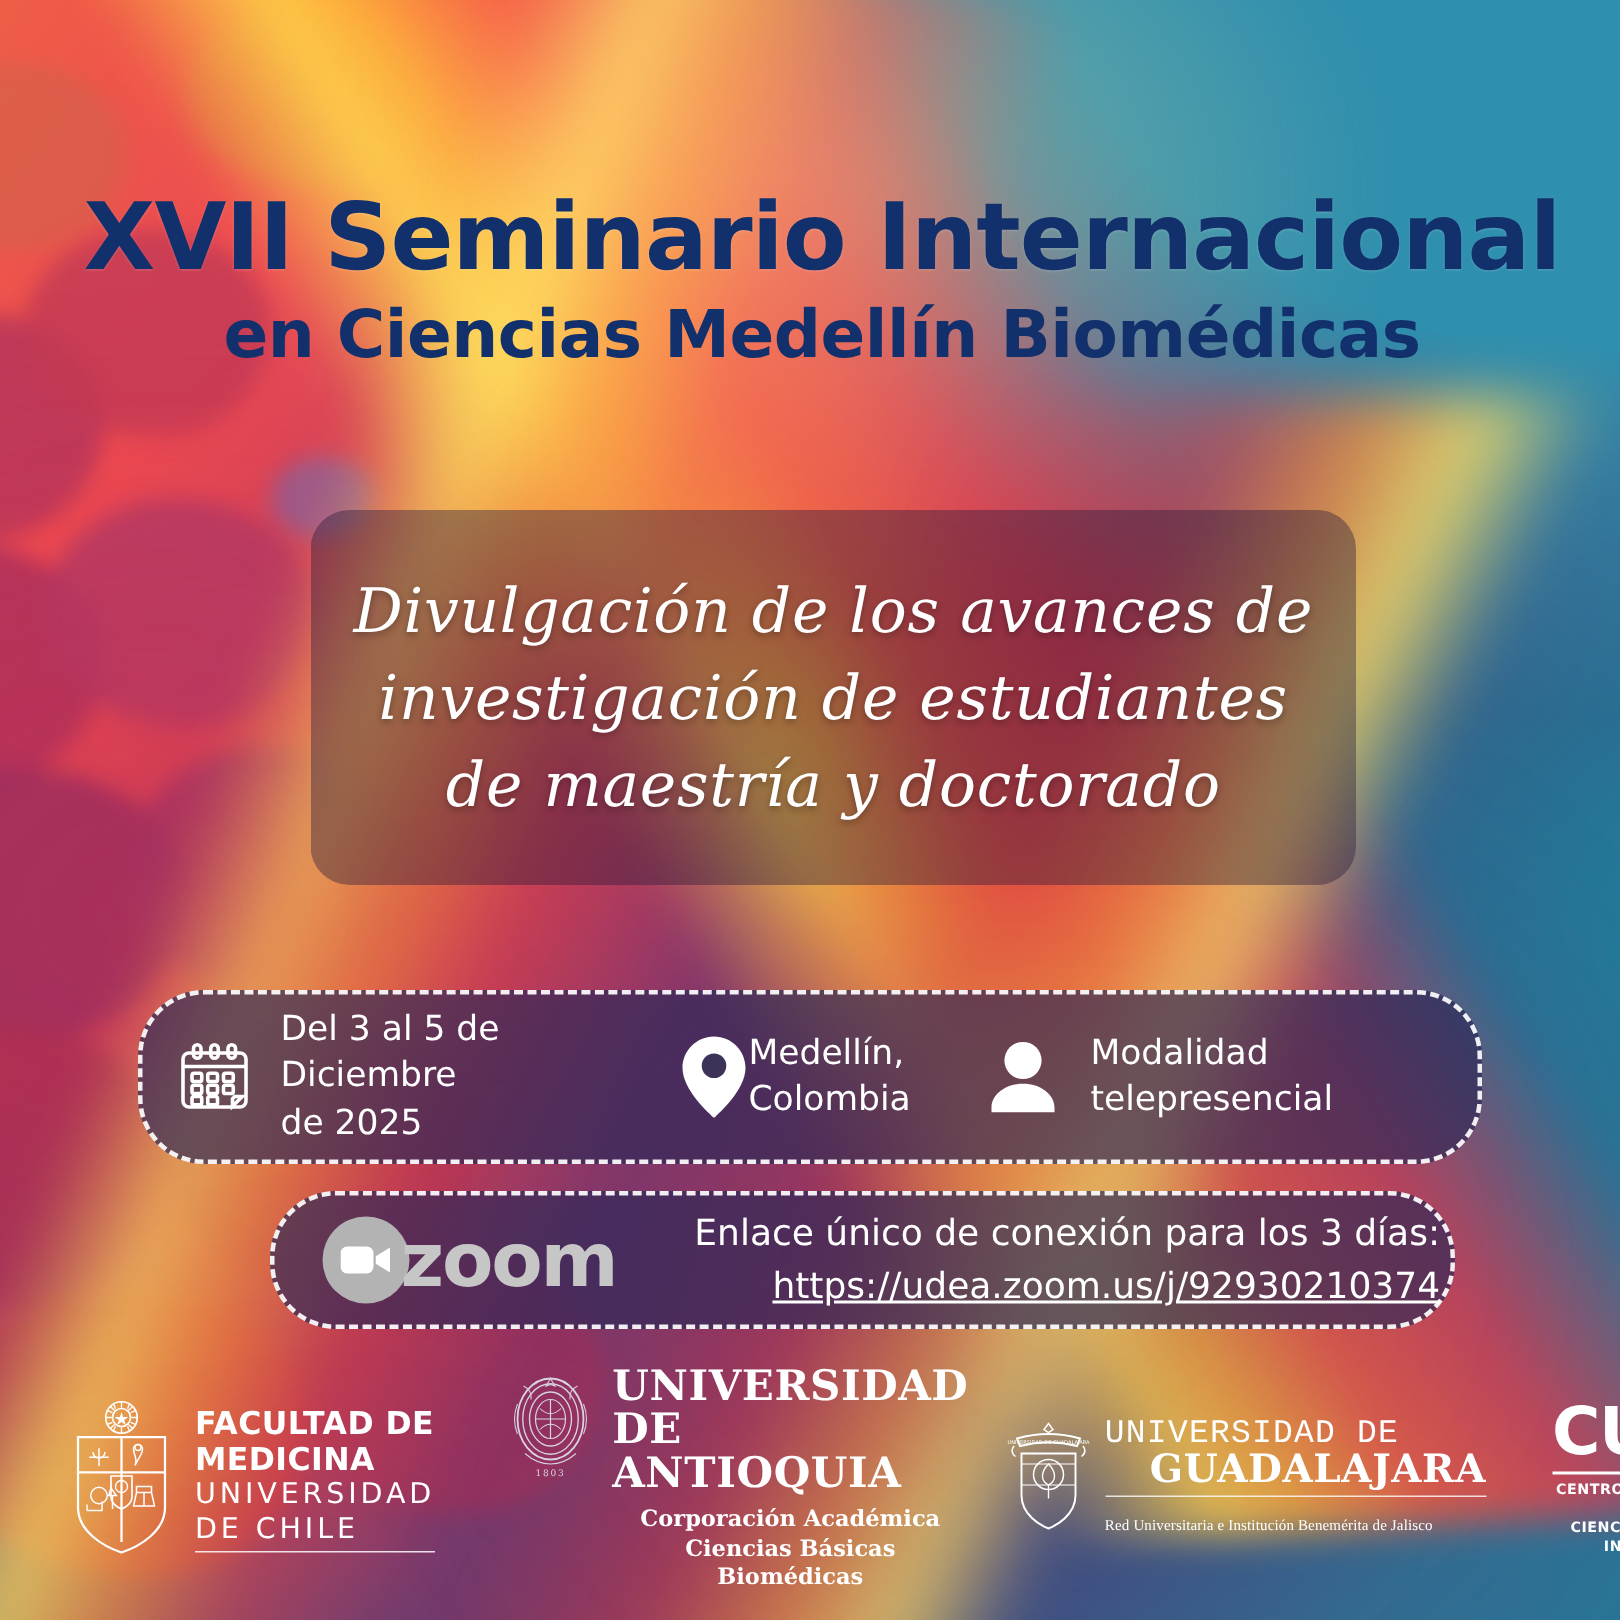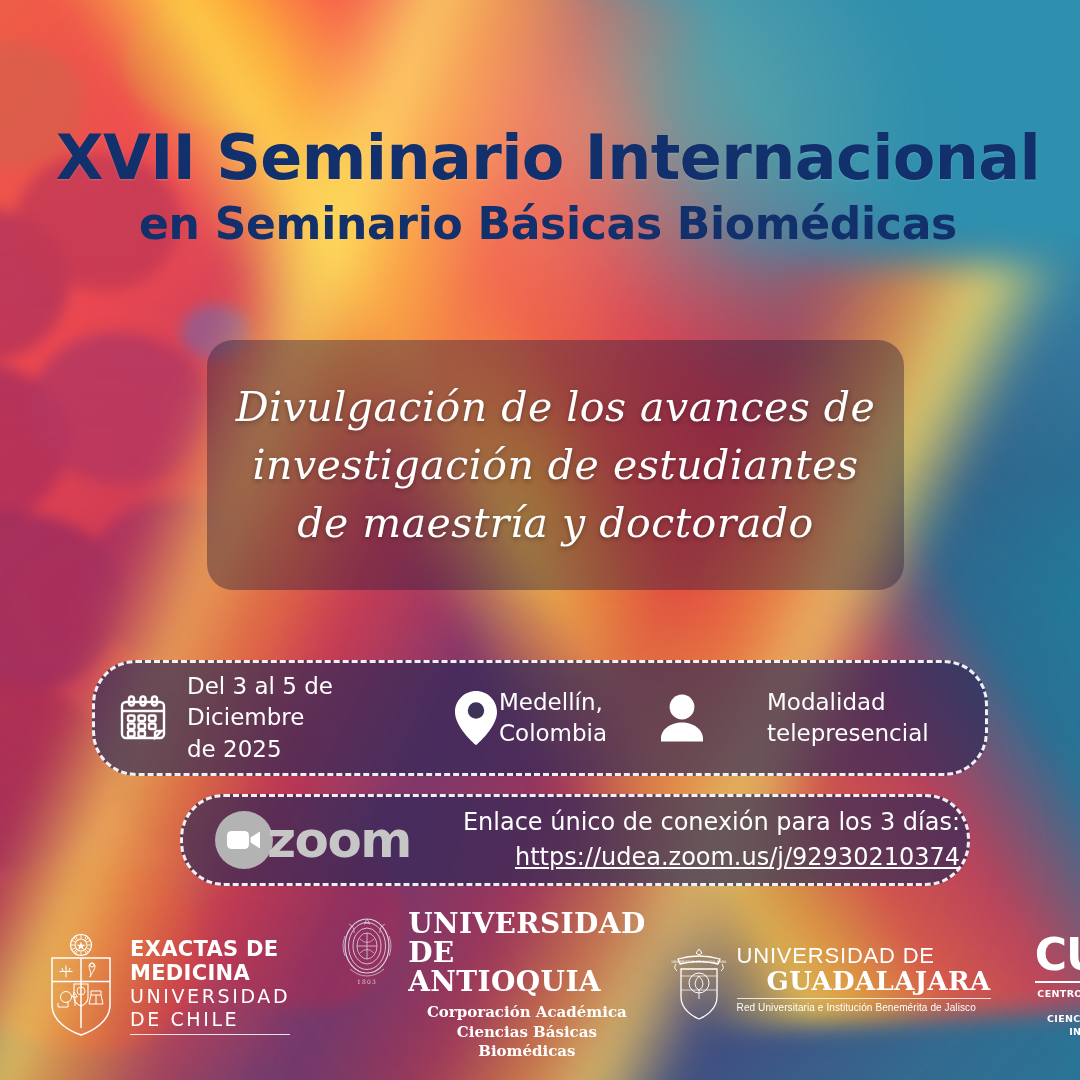--- a/index.html
+++ b/index.html
@@ -162,21 +162,21 @@
     color:#ffffff;
     font-family:"DejaVu Sans", sans-serif;
     font-size:23px;
     line-height:1.35;
     white-space:pre-line;
   }
   #item-date  { margin-left:22px; }
   #item-date  .info-text { margin-left:18px; width:250px; }
   #item-place { margin-left:16px; }
   #item-place .info-text { margin-left:0; width:150px; }
-  #item-mode  { margin-left:6px;gap:40px; }
+  #item-mode  { margin-left:6px; }
   #item-mode  .info-text { margin-left:18px; width:190px; }
 
   #zoom-bar {
     left:180px; top:794px; width:790px; height:92px;
     display:flex; align-items:center;
   }
   .zoom-logo { display:flex; align-items:flex-end; margin-left:32px; }
   .zoom-circle {
     width:58px; height:58px; border-radius:50%;
     background:#b3b3b3;
@@ -233,30 +233,30 @@
   }
   .udea-sub {
     font-family:"DejaVu Serif", serif; font-weight:700;
     font-size:15px; line-height:1.3; margin-top:7px;
   }
 
   
   #logo-udg { margin-left:24px; align-items:flex-start; }
   .udg-col { margin-left:9px; }
   .udg-l1 {
-    font-family:Liberation Sans, sans-serif; font-weight:400;
+    font-family:Liberation Mono, monospace; font-weight:400;
     font-size:22px; line-height:1.04; letter-spacing:.8px;
   }
   .udg-l2 {
     font-family:"DejaVu Serif", serif; font-weight:700;
     font-size:26px; line-height:1.04; letter-spacing:.4px;margin-left:30px;
   }
   .udg-sub {
-    font-family:Liberation Sans, sans-serif;
-    font-size:10px; margin-top:3px; padding-top:3px;
+    font-family:Liberation Serif, serif;
+    font-size:10px; margin-top:3px; padding-top:14px;
     border-top:1px solid rgba(255,255,255,.8);
     letter-spacing:.1px;
   }
 
   .logo-divider {
     width:2px; height:72px;
     background:rgba(255,255,255,.82);
     margin-left:22px;
   }
 
@@ -298,21 +298,21 @@
     <div class="cell" style="left:24%; top:33%; width:5%;  height:4%;  background:#6f6ab0; opacity:.6;"></div>
     <div class="cell" style="left:38%; top:35%; width:5%;  height:4%;  background:#7a6fae; opacity:.55;"></div>
   </div>
   <div class="bg-layer bg-ray"></div>
   <div class="bg-layer bg-ray2"></div>
   <div class="bg-layer bg-ray3"></div>
   <div class="bg-layer bg-glow"></div>
 
   <div class="title-block">
     <div class="title-main">XVII Seminario Internacional</div>
-    <div class="title-sub">en Seminario Básicas Biomédicas</div>
+    <div class="title-sub">en Ciencias Medellín Biomédicas</div>
   </div>
 
   <div class="subtitle-panel">
     <div class="subtitle-line justify">Divulgación de los avances de</div>
     <div class="subtitle-line justify">investigación de estudiantes</div>
     <div class="subtitle-line justify">de maestría y doctorado</div>
   </div>
 
   <div class="dash-panel" id="info-bar">
 
@@ -407,21 +407,21 @@
             <path d="M14 75 h10 v-6 M14 75 v-4"></path>
             <path d="M30 60 l-1.5 5 h5 Z M31 65 v9"></path>
             <path d="M45 72 h14 l-2-9 h-10 Z M47 63 v-4 h10 v4"></path>
             <path d="M52 72 v-9"></path>
           </g>
           <path d="M30 52 h14 v14 c0 4-4 7-7 8 -3-1-7-4-7-8 Z" stroke-width="1.1"></path>
           <circle cx="37" cy="59" r="4" stroke-width="0.9"></circle>
         </svg>
       </span>
       <span class="chile-txt">
-        <div class="chile-l1">EXACTAS DE MEDICINA</div>
+        <div class="chile-l1">FACULTAD DE MEDICINA</div>
         <div class="chile-l2">UNIVERSIDAD DE CHILE</div>
       </span>
     </div>
 
     <div class="logo" id="logo-udea">
       <span style="margin-top:2px;">
         <svg width="62" height="76" viewBox="0 0 62 76" fill="none" stroke="#d8d2e4" stroke-width="1.2">
           <ellipse cx="31" cy="34" rx="22" ry="27"></ellipse>
           <ellipse cx="31" cy="34" rx="18.5" ry="23.5" stroke-width="0.9"></ellipse>
           <ellipse cx="31" cy="34" rx="14" ry="18" stroke-width="0.9"></ellipse>

